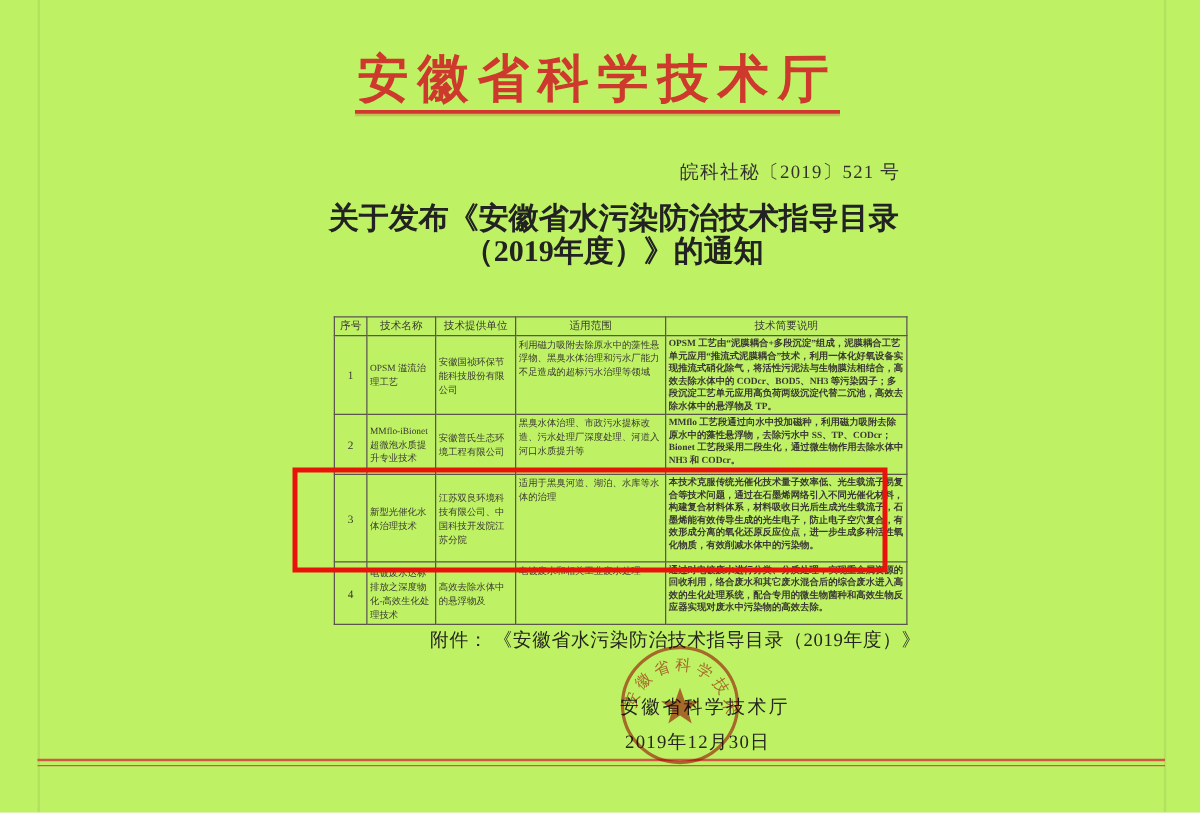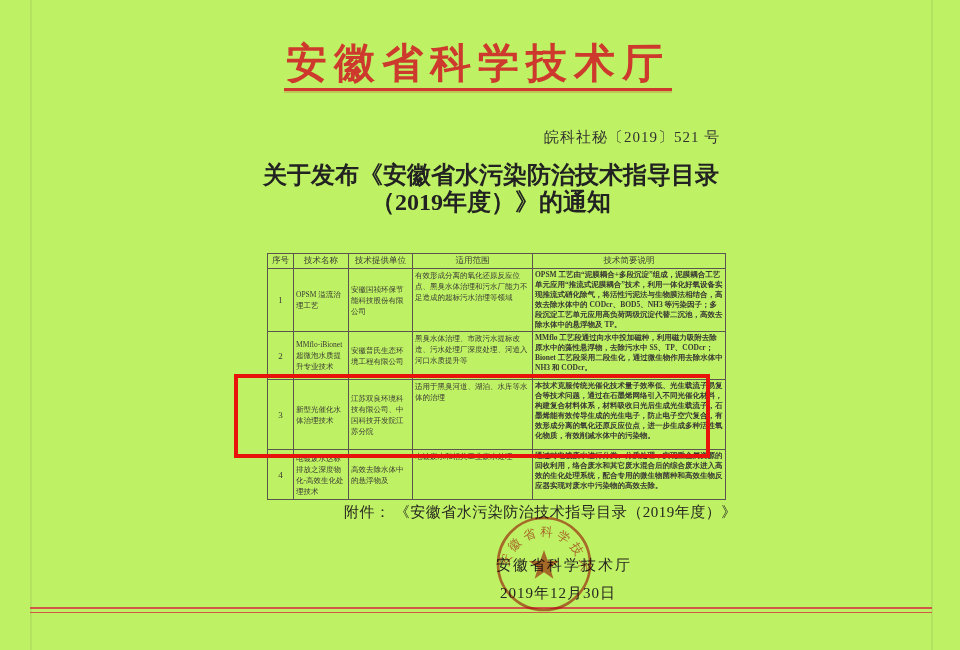--- a/index.html
+++ b/index.html
@@ -69,21 +69,21 @@
       <th>序号</th>
       <th>技术名称</th>
       <th>技术提供单位</th>
       <th>适用范围</th>
       <th>技术简要说明</th>
     </tr>
     <tr style="height:63px">
       <td class="cell-no">1</td>
       <td class="cell-name">OPSM 溢流治理工艺</td>
       <td class="cell-provider">安徽国祯环保节能科技股份有限公司</td>
-      <td class="cell-scope">有效形成分离的氧化还原反应位点、黑臭水体治理和污水厂能力不足造成的超标污水治理等领域</td>
+      <td class="cell-scope">利用磁力吸附去除原水中的藻性悬浮物、黑臭水体治理和污水厂能力不足造成的超标污水治理等领域</td>
       <td class="cell-summary">OPSM 工艺由“泥膜耦合+多段沉淀”组成，泥膜耦合工艺单元应用“推流式泥膜耦合”技术，利用一体化好氧设备实现推流式硝化除气，将活性污泥法与生物膜法相结合，高效去除水体中的 CODcr、BOD5、NH3 等污染因子；多段沉淀工艺单元应用高负荷两级沉淀代替二沉池，高效去除水体中的悬浮物及 TP。</td>
     </tr>
     <tr style="height:48px">
       <td class="cell-no">2</td>
       <td class="cell-name">MMflo-iBionet 超微泡水质提升专业技术</td>
       <td class="cell-provider">安徽普氏生态环境工程有限公司</td>
       <td class="cell-scope">黑臭水体治理、市政污水提标改造、污水处理厂深度处理、河道入河口水质提升等</td>
       <td class="cell-summary">MMflo 工艺段通过向水中投加磁种，利用磁力吸附去除原水中的藻性悬浮物，去除污水中 SS、TP、CODcr；Bionet 工艺段采用二段生化，通过微生物作用去除水体中 NH3 和 CODcr。</td>
     </tr>
     <tr style="height:70px">

